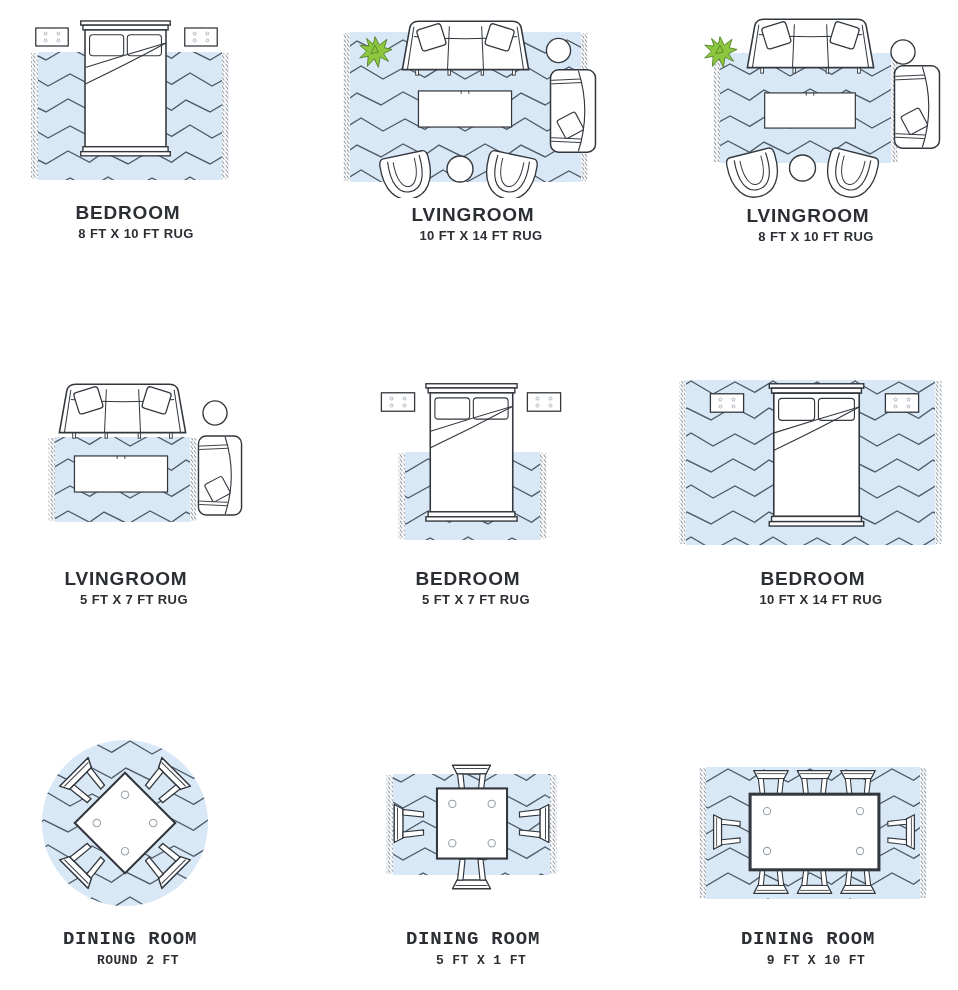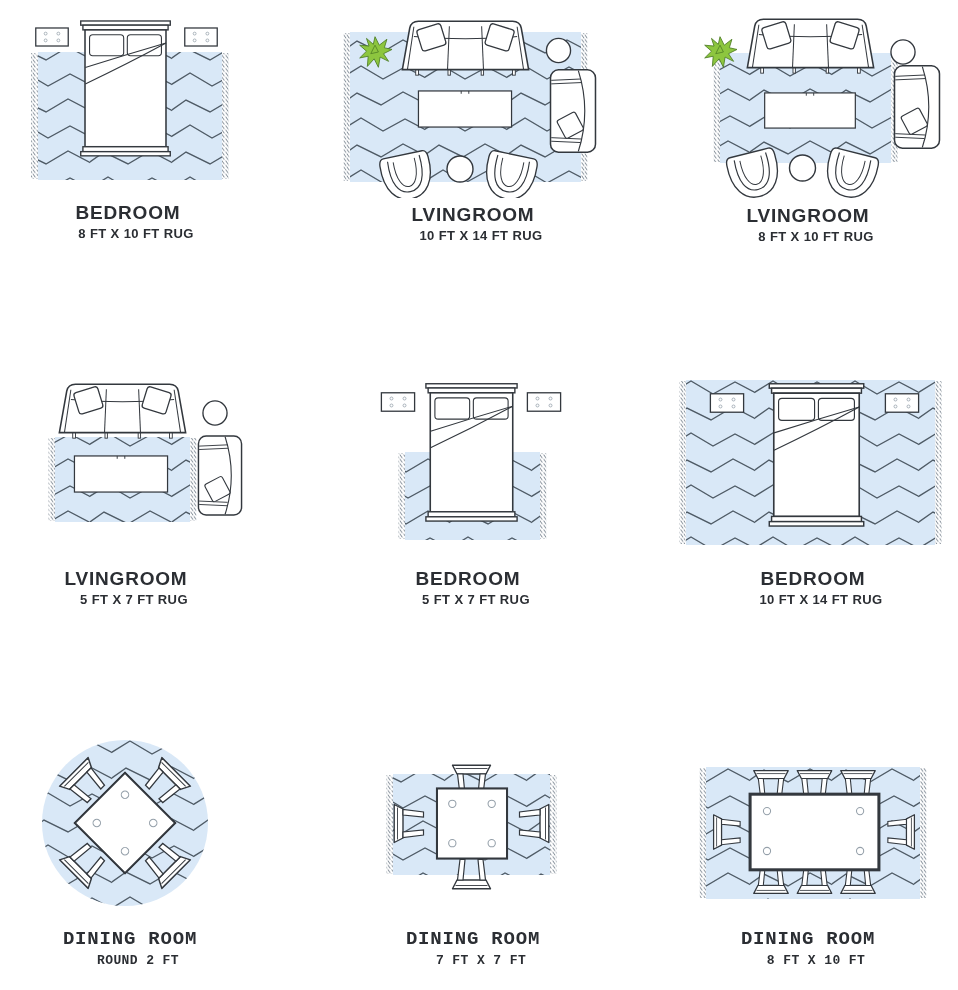--- a/index.html
+++ b/index.html
@@ -314,21 +314,21 @@
       <g transform="translate(46,86.5) rotate(-90)">
         <use href="#s-dchair" x="-22" y="-16" width="44" height="32"></use>
       </g>
       <g transform="translate(171,86.5) rotate(90)">
         <use href="#s-dchair" x="-22" y="-16" width="44" height="32"></use>
       </g>
       <use href="#s-sqtable" x="72.5" y="50" width="73" height="73"></use>
     </svg>
     <div class="label mt9">
       <div class="room">DINING ROOM</div>
-      <div class="size">7 FT X 7 FT</div>
+      <div class="size">5 FT X 1 FT</div>
     </div>
   </div>
 
   <div class="cell" style="left:660px;top:737px;width:280px;">
     <svg width="280" height="183" viewBox="0 0 280 183">
       <g>
         <rect class="rugfill" x="38" y="30" width="214" height="132"></rect>
         <rect fill="url(#zz)" x="38" y="30" width="214" height="132"></rect>
         <rect fill="url(#fr)" x="31.5" y="31" width="6.5" height="130"></rect>
         <rect fill="url(#fr)" x="252" y="31" width="6.5" height="130"></rect>
@@ -354,17 +354,17 @@
       <g transform="translate(59,95) rotate(-90)">
         <use href="#s-dchair" x="-20" y="-14.5" width="40" height="29"></use>
       </g>
       <g transform="translate(233,95) rotate(90)">
         <use href="#s-dchair" x="-20" y="-14.5" width="40" height="29"></use>
       </g>
       <use href="#s-bigtable" x="80" y="55" width="133" height="80"></use>
     </svg>
     <div class="label mt9">
       <div class="room">DINING ROOM</div>
-      <div class="size">8 FT X 10 FT</div>
+      <div class="size">9 FT X 10 FT</div>
     </div>
   </div>
 
 </div>
 
 </body></html>

